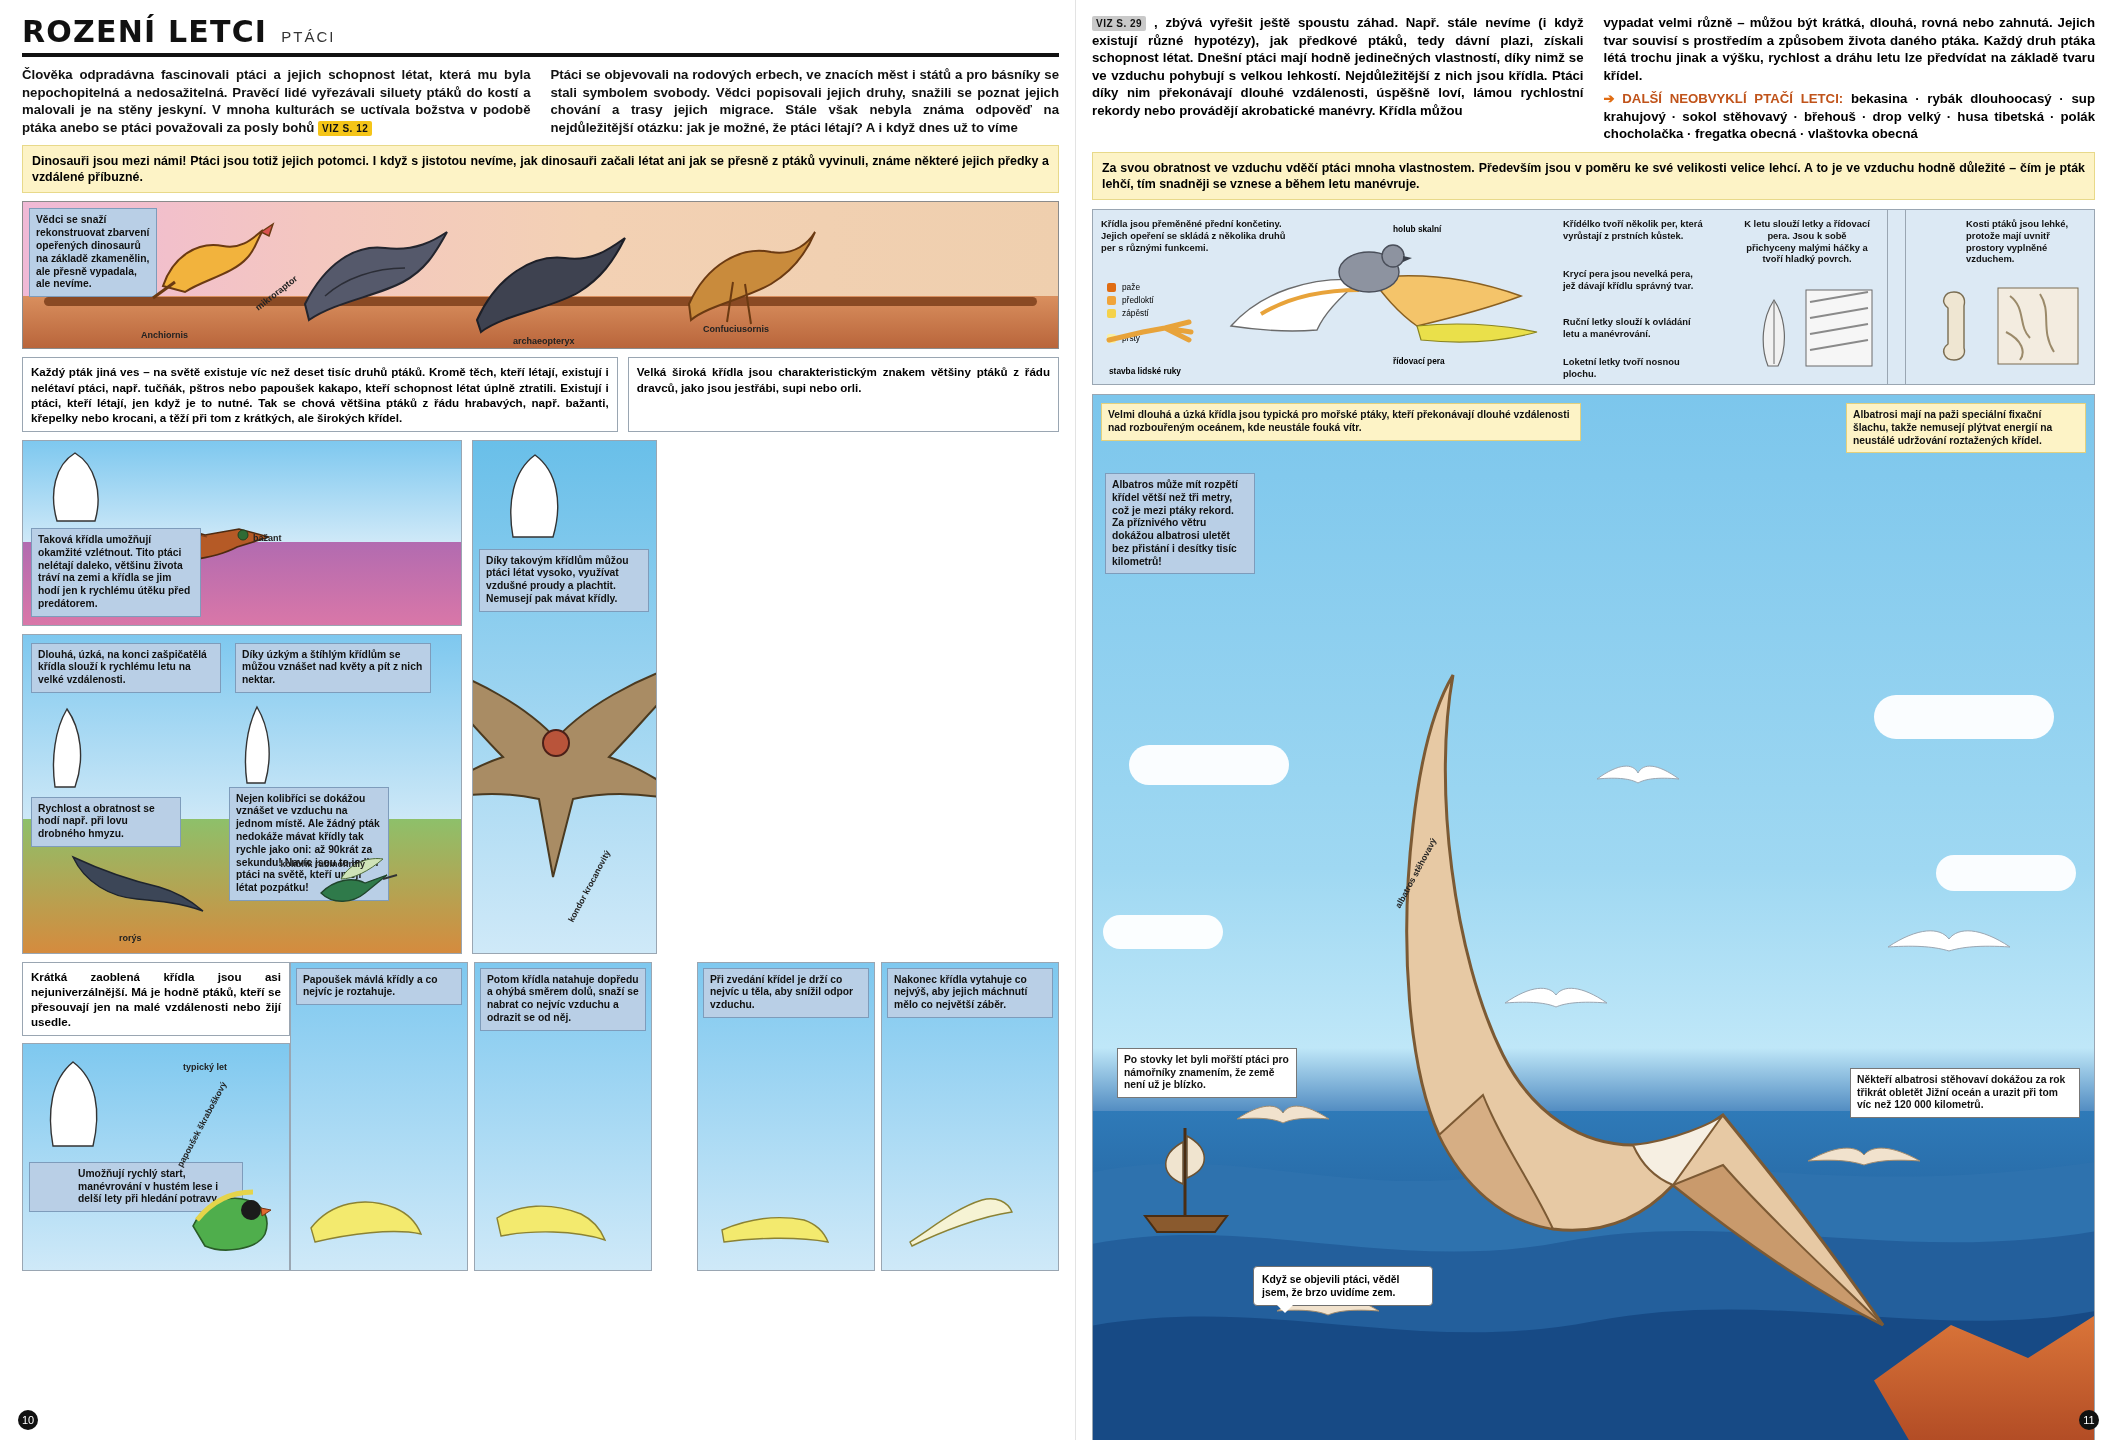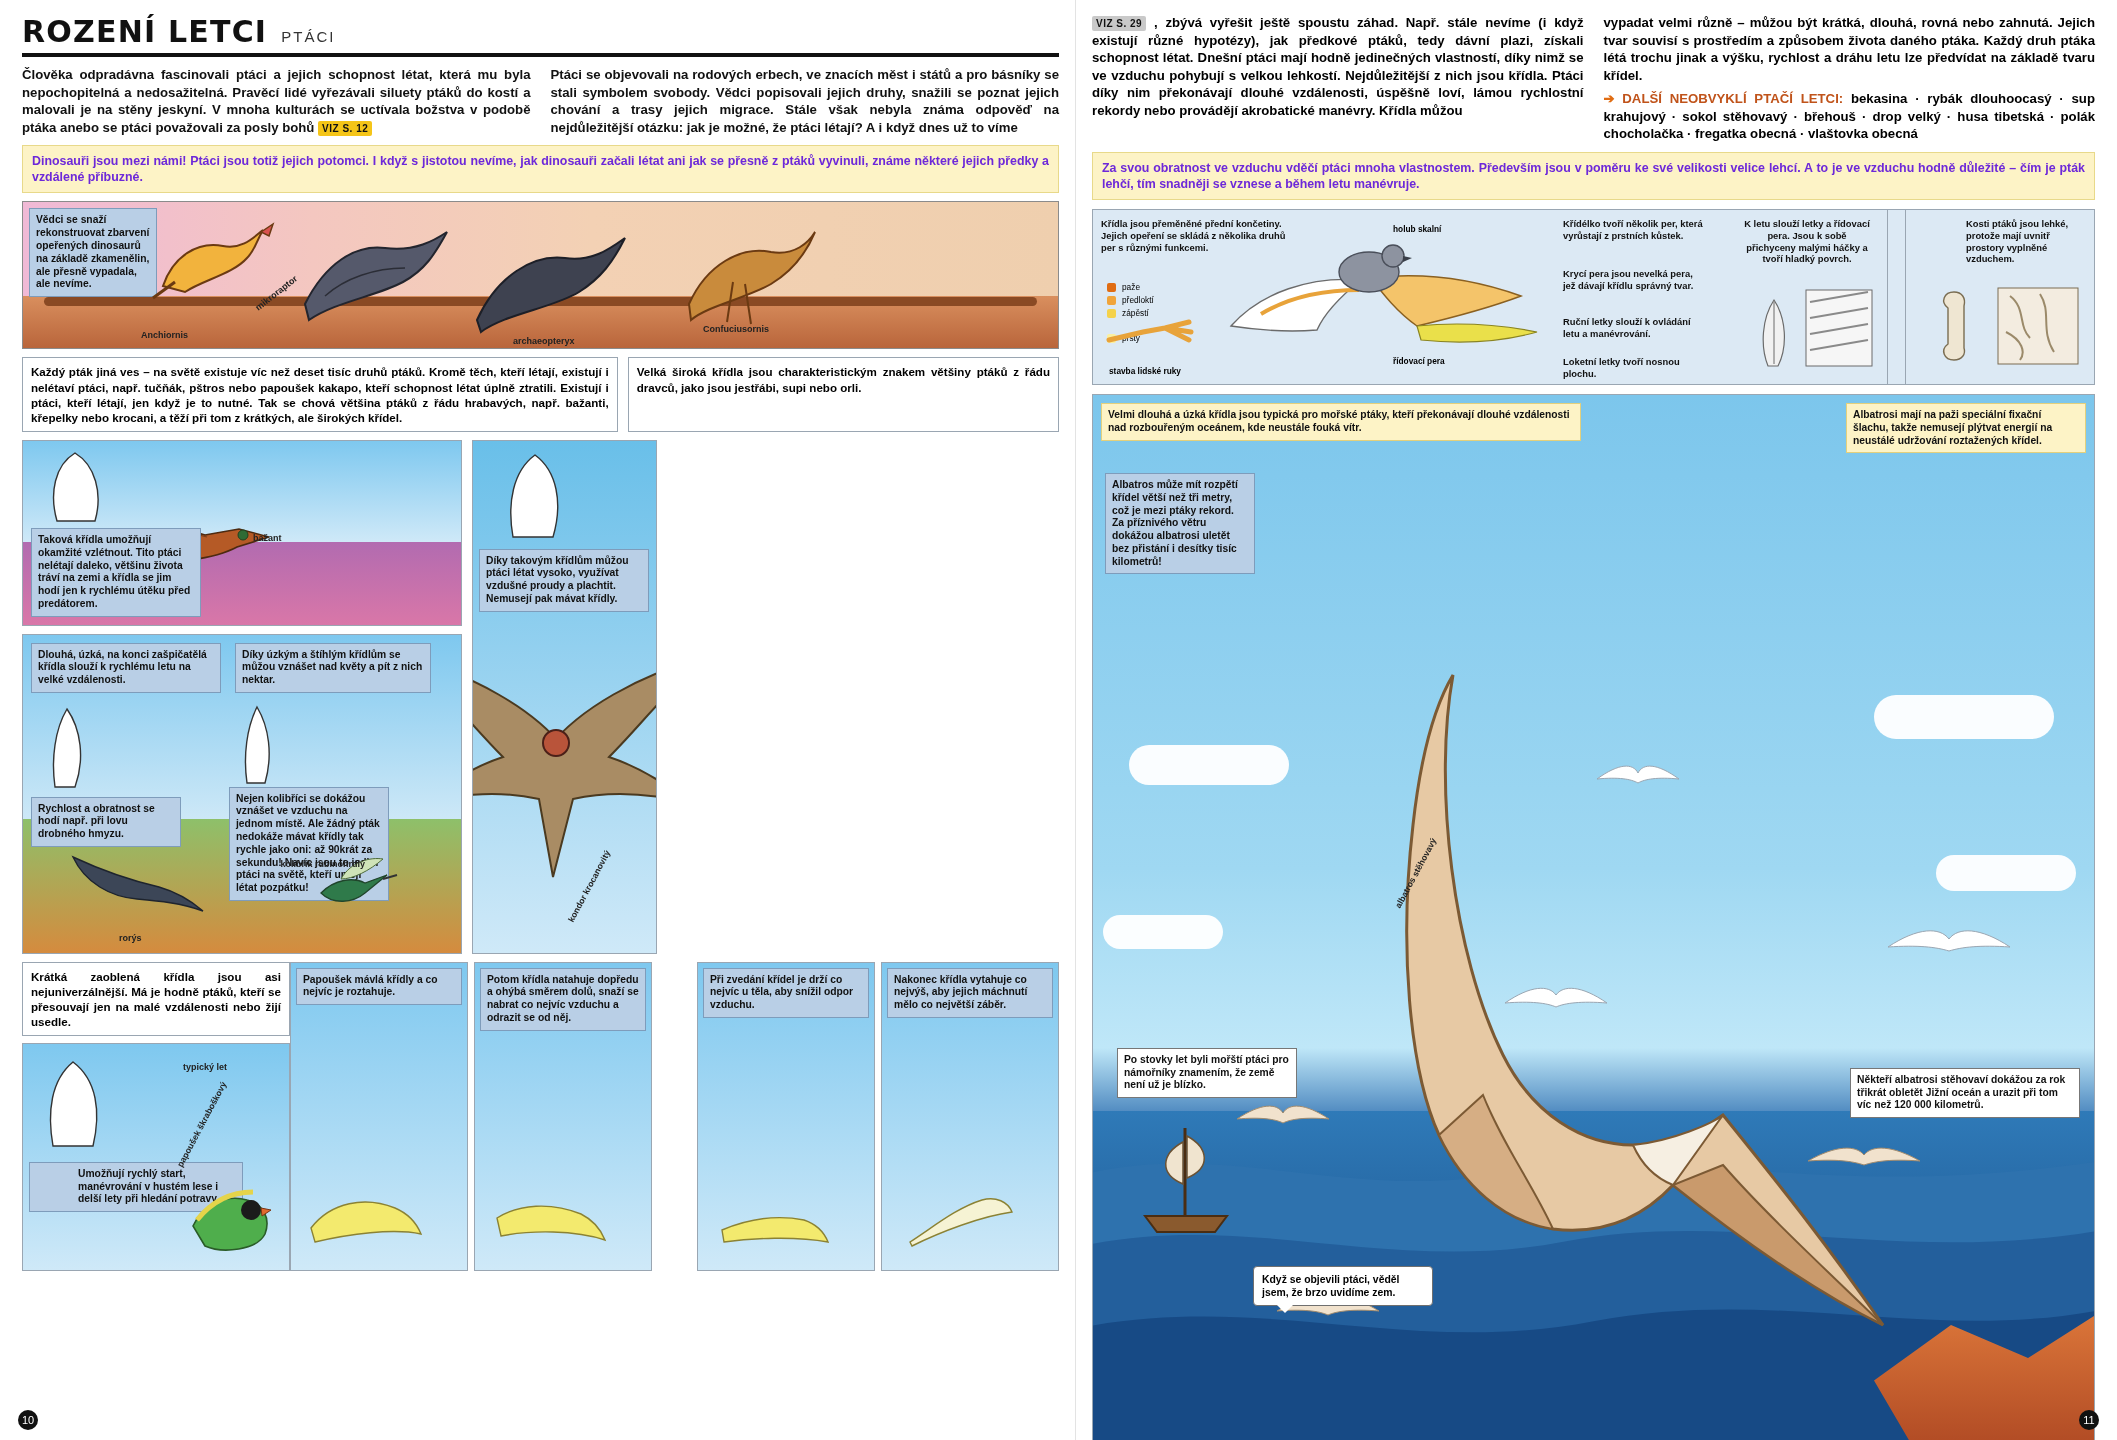--- a/index.html
+++ b/index.html
@@ -21,21 +21,21 @@
   .title-sub { font-size:15px; letter-spacing:2px; color:#333; padding-bottom:4px; }
 
   
   .intro-cols { display:flex; gap:20px; margin-top:9px; }
   .intro-col { width:50%; font-size:13.2px; line-height:1.33; color:#111; text-align:justify; font-weight:bold; }
   .ref { display:inline-block; background:#f5c518; color:#111; font-size:10px; font-weight:bold; padding:1px 4px; border-radius:2px; letter-spacing:.5px; vertical-align:middle; }
   .ref-grey { background:#c9c9c9; }
 
   .band {
     margin-top:9px; background:#fdf3c6; border:1px solid #e8d98a;
-    font-size:12.4px; line-height:1.3; padding:7px 9px; color:#6d28d9; font-weight:bold; text-align:justify;
+    font-size:12.4px; line-height:1.3; padding:7px 9px; color:#000000; font-weight:bold; text-align:justify;
   }
 
   
   .panel { border:1px solid #9aa6b2; position:relative; overflow:hidden; }
   .cap {
     position:absolute; background:#b9cfe6; border:1px solid #7e9cbb;
     font-size:10.3px; line-height:1.24; padding:5px 6px; color:#111; font-weight:bold;
   }
   .cap-yellow { background:#fdf3c6; border-color:#e3d07c; }
   .sky { background:linear-gradient(#7ec8ef,#bfe6f7); }

